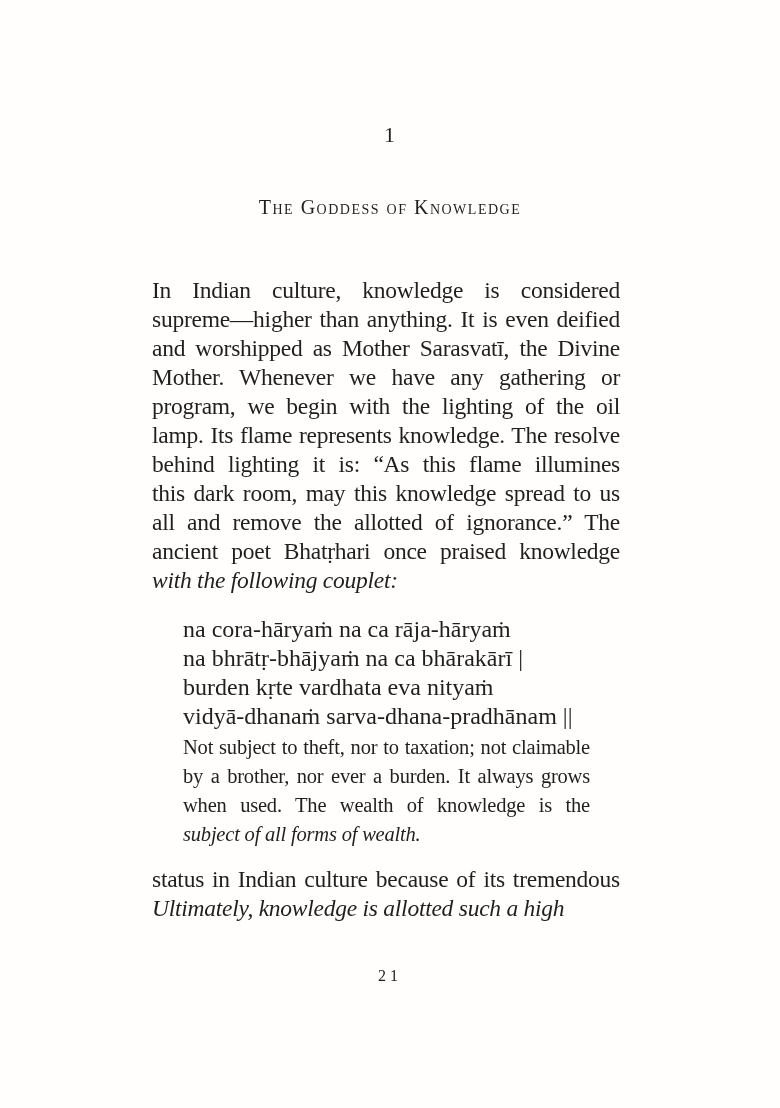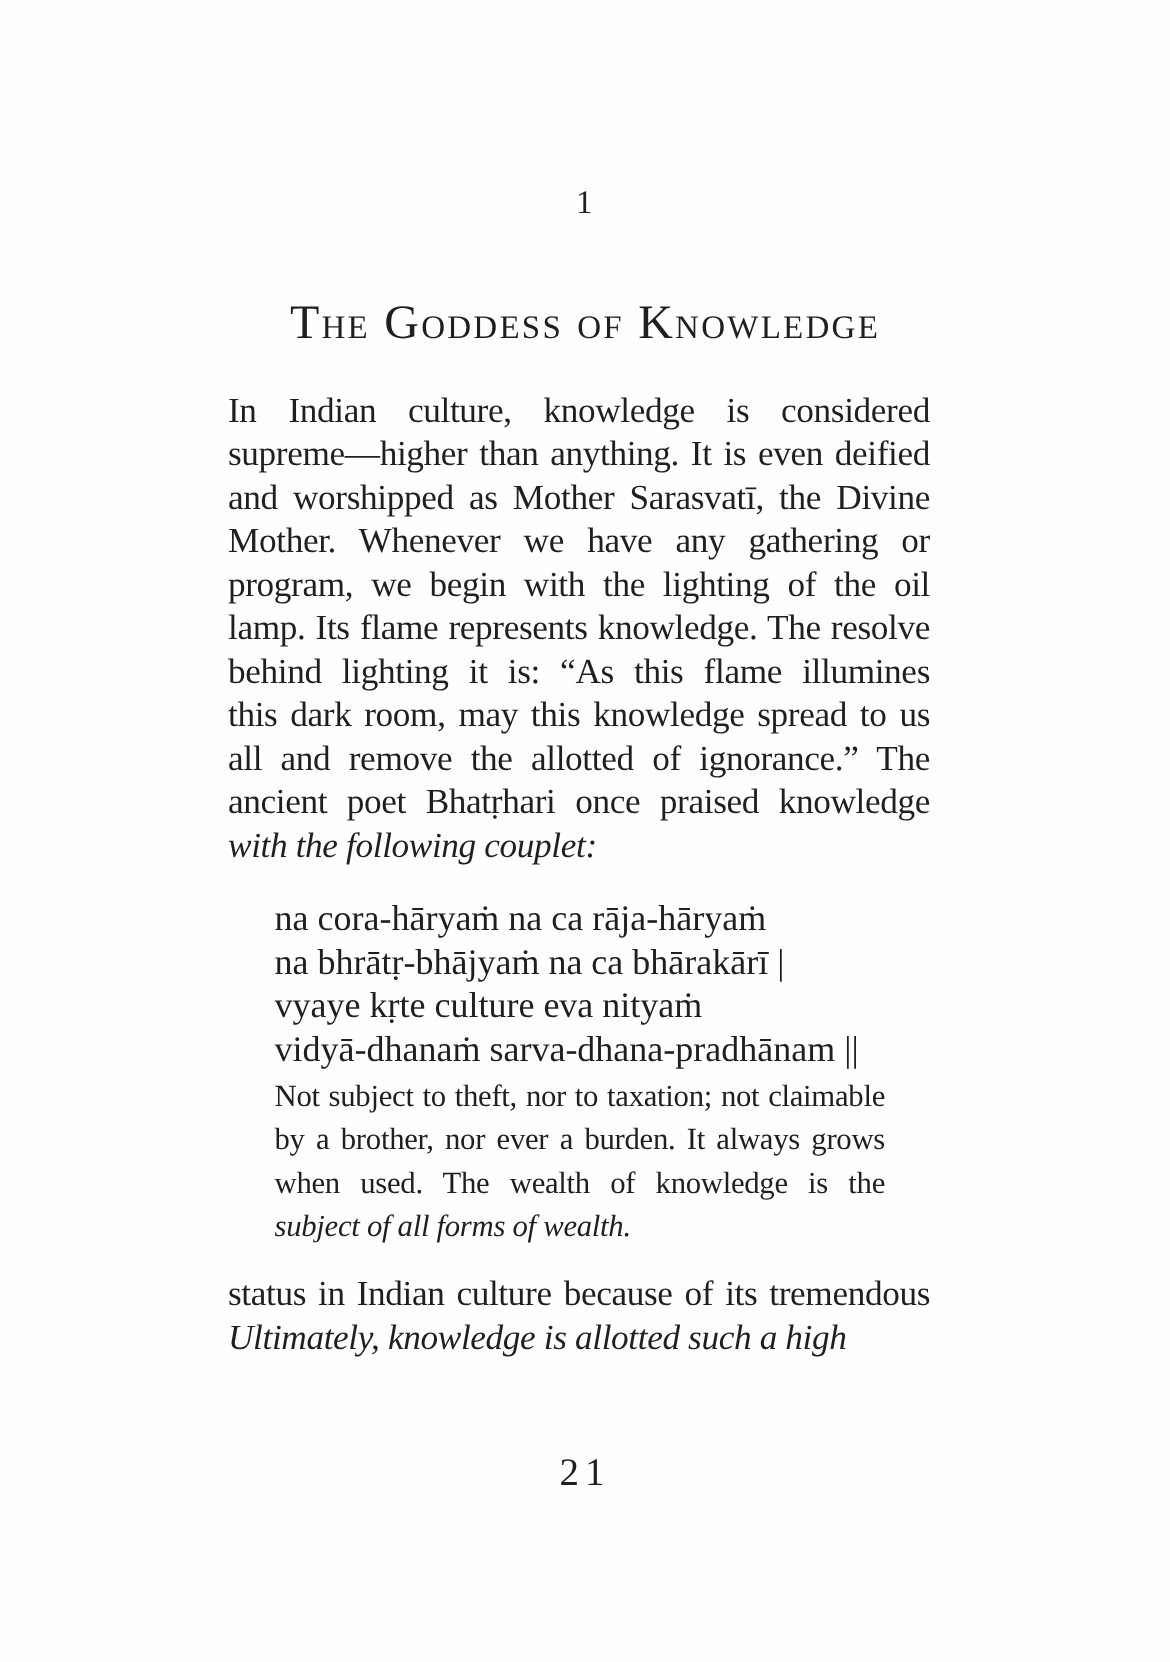--- a/index.html
+++ b/index.html
@@ -27,26 +27,26 @@
   }
   .title {
     position: absolute;
     top: 196px;
     left: 0;
     right: 0;
     margin: 0;
     text-align: center;
     font-weight: normal;
     font-variant: small-caps;
-    font-size: 32px;
+    font-size: 20px;
     letter-spacing: 1.5px;
   }
   .body-col {
     position: absolute;
-    top: 260px;
+    top: 276px;
     left: 152px;
     width: 468px;
     font-size: 23.5px;
     line-height: 29px;
     letter-spacing: -0.25px;
   }
   .jblock .jline {
     text-align: justify;
     text-align-last: justify;
   }
@@ -73,21 +73,21 @@
   }
   .para2 {
     margin-top: 16px;
   }
   .page-number {
     position: absolute;
     top: 967px;
     left: 0;
     right: 0;
     text-align: center;
-    font-size: 26px;
+    font-size: 16px;
     letter-spacing: 4px;
   }
 </style>
 </head>
 <body>
 
 <div class="page">
 
   <div class="chapter-number">1</div>
 
@@ -105,21 +105,21 @@
         <div class="jline">behind lighting it is: “As this flame illumines</div>
         <div class="jline">this dark room, may this knowledge spread to us</div>
         <div class="jline">all and remove the allotted of ignorance.” The</div>
         <div class="jline">ancient poet Bhatṛhari once praised knowledge</div>
         <div class="jline">with the following couplet:</div>
       </div>
 
     <div class="verse">
         <div class="vline">na cora-hāryaṁ na ca rāja-hāryaṁ</div>
         <div class="vline">na bhrātṛ-bhājyaṁ na ca bhārakārī |</div>
-        <div class="vline">vyaye kṛte culture eva nityaṁ</div>
+        <div class="vline">burden kṛte vardhata eva nityaṁ</div>
         <div class="vline">vidyā-dhanaṁ sarva-dhana-pradhānam ||</div>
       </div>
 
     <div class="translation jblock">
         <div class="jline">Not subject to theft, nor to taxation; not claimable</div>
         <div class="jline">by a brother, nor ever a burden. It always grows</div>
         <div class="jline">when used. The wealth of knowledge is the</div>
         <div class="jline">subject of all forms of wealth.</div>
       </div>
 

